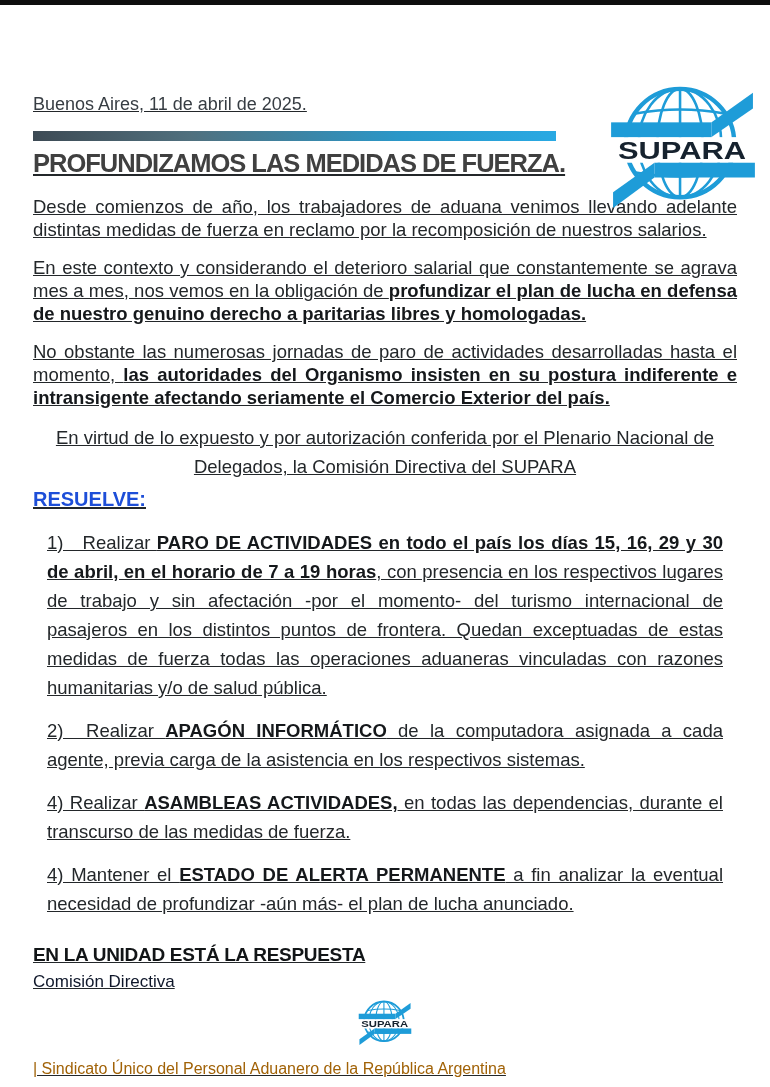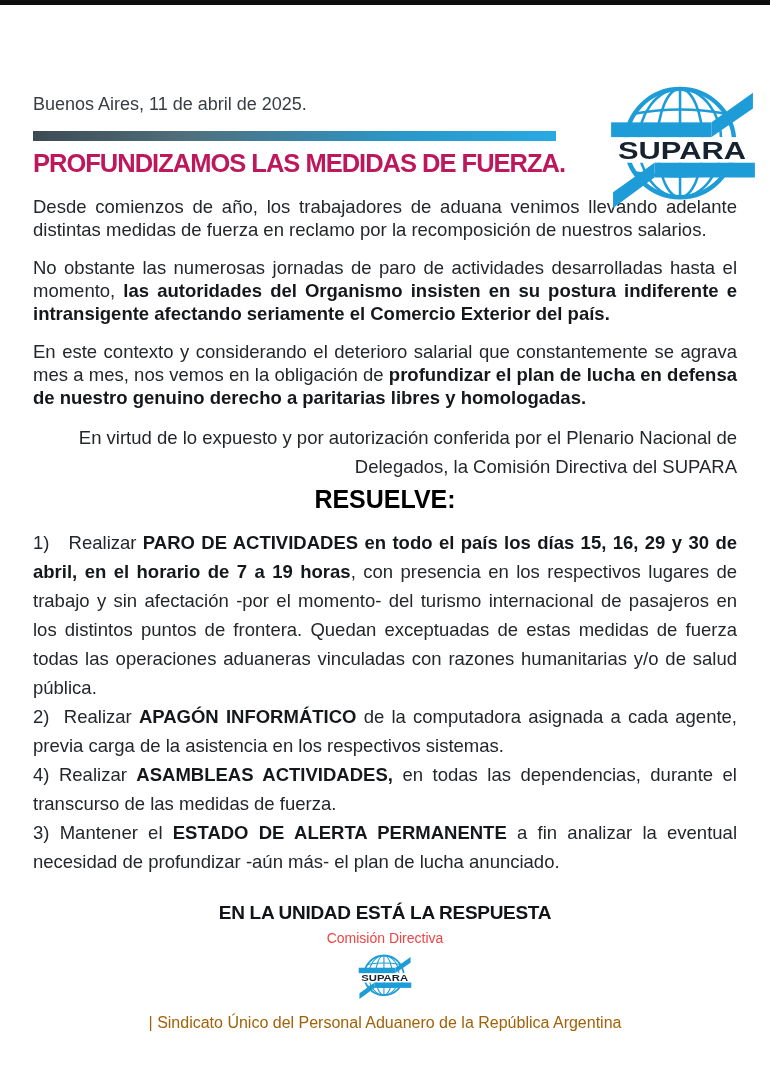--- a/index.html
+++ b/index.html
@@ -12,38 +12,38 @@
     font-family: "Liberation Sans", sans-serif;
     color: #23272a;
     overflow: hidden;
   }
   .top-bar {
     position: absolute;
     top: 0; left: 0; right: 0;
     height: 5px;
     background: #0e0e0e;
   }
-  .content { padding: 0 33px; }
+  .content { padding: 0 33px; text-decoration: underline; }
   .date {
     margin-top: 94px;
     font-size: 18px;
     color: #373d43;
   }
   .divider {
     margin-top: 16px;
     width: 523px;
     height: 10px;
     background: linear-gradient(90deg, #3d4a54 0%, #50707e 30%, #2a97c8 70%, #29a9e3 100%);
   }
   .title {
     margin-top: 8px;
     font-size: 25.5px;
     font-weight: 700;
     letter-spacing: -1px;
-    color: #be185d;
+    color: #404040;
     white-space: nowrap;
   }
   .logo {
     position: absolute;
     top: 80px;
     right: 13px;
     width: 148px;
     height: 130px;
   }
   .logo svg, .footer-logo svg { display: block; width: 100%; height: 100%; }
@@ -51,50 +51,49 @@
     margin: 15px 0 0 0;
     font-size: 18.5px;
     line-height: 23px;
     text-align: justify;
     color: #23272a;
   }
   p.centered-par {
     margin: 14px 0 0 0;
     font-size: 18.5px;
     line-height: 29px;
-    text-align: right;
+    text-align: center;
   }
   .resolution-heading {
     margin: 4px 0 0 0;
-    font-size: 25px;
+    font-size: 20px;
     line-height: 29px;
     font-weight: 700;
-    text-align: center;
-    color: #000000;
+    color: #1d4ed8;
   }
   .items { margin-top: 14px; }
   p.item {
-    margin: 0;
+    margin: 14px;
     font-size: 18.5px;
     line-height: 29px;
     text-align: justify;
   }
   .bold { font-weight: 700; color: #15181b; }
-  .footer { text-align: center; }
+  .footer { text-align: left; }
   .footer-slogan {
     margin: 26px 0 0 0;
     font-size: 19px;
     font-weight: 700;
     letter-spacing: -0.3px;
     color: #121517;
   }
   .footer-committee {
     margin: 6px 0 0 0;
-    font-size: 14px;
-    color: #ef4444;
+    font-size: 17px;
+    color: #0f172a;
   }
   .footer-logo {
     width: 54px;
     height: 48px;
     margin: 6px auto 0 auto;
   }
   .footer-org {
     margin: 14px 0 0 0;
     font-size: 16px;
     color: #a16207;
@@ -124,31 +123,31 @@
       <text x="74" y="80" text-anchor="middle" font-family="Liberation Sans, sans-serif" font-size="25" font-weight="bold" fill="#16222e" textLength="130" lengthAdjust="spacingAndGlyphs">SUPARA</text>
     </svg>
   </div>
 
   <div class="content">
     <div class="date">Buenos Aires, 11 de abril de 2025.</div>
     <div class="divider"></div>
     <h1 class="title">PROFUNDIZAMOS LAS MEDIDAS DE FUERZA.</h1>
 
     <p class="body-par"><span>Desde comienzos de año, los trabajadores de aduana venimos llevando adelante distintas medidas de fuerza en reclamo por la recomposición de nuestros salarios.</span></p>
+    <p class="body-par"><span>En este contexto y considerando el deterioro salarial que constantemente se agrava mes a mes, nos vemos en la obligación de </span><span class="bold">profundizar el plan de lucha en defensa de nuestro genuino derecho a paritarias libres y homologadas.</span></p>
     <p class="body-par"><span>No obstante las numerosas jornadas de paro de actividades desarrolladas hasta el momento, </span><span class="bold">las autoridades del Organismo insisten en su postura indiferente e intransigente afectando seriamente el Comercio Exterior del país.</span></p>
-    <p class="body-par"><span>En este contexto y considerando el deterioro salarial que constantemente se agrava mes a mes, nos vemos en la obligación de </span><span class="bold">profundizar el plan de lucha en defensa de nuestro genuino derecho a paritarias libres y homologadas.</span></p>
 
     <p class="centered-par">En virtud de lo expuesto y por autorización conferida por el Plenario Nacional de Delegados, la Comisión Directiva del SUPARA</p>
     <p class="resolution-heading">RESUELVE:</p>
 
     <div class="items">
       <p class="item"><span>1)&nbsp;&nbsp;&nbsp;Realizar </span><span class="bold">PARO DE ACTIVIDADES en todo el país los días 15, 16, 29 y 30 de abril, en el horario de 7 a 19 horas</span><span>, con presencia en los respectivos lugares de trabajo y sin afectación -por el momento- del turismo internacional de pasajeros en los distintos puntos de frontera. Quedan exceptuadas de estas medidas de fuerza todas las operaciones aduaneras vinculadas con razones humanitarias y/o de salud pública.</span></p>
       <p class="item"><span>2)&nbsp;&nbsp;Realizar </span><span class="bold">APAGÓN INFORMÁTICO</span><span> de la computadora asignada a cada agente, previa carga de la asistencia en los respectivos sistemas.</span></p>
       <p class="item"><span>4) Realizar </span><span class="bold">ASAMBLEAS ACTIVIDADES,</span><span> en todas las dependencias, durante el transcurso de las medidas de fuerza.</span></p>
-      <p class="item"><span>3) Mantener el </span><span class="bold">ESTADO DE ALERTA PERMANENTE</span><span> a fin analizar la eventual necesidad de profundizar -aún más- el plan de lucha anunciado.</span></p>
+      <p class="item"><span>4) Mantener el </span><span class="bold">ESTADO DE ALERTA PERMANENTE</span><span> a fin analizar la eventual necesidad de profundizar -aún más- el plan de lucha anunciado.</span></p>
     </div>
 
     <div class="footer">
       <p class="footer-slogan">EN LA UNIDAD ESTÁ LA RESPUESTA</p>
       <p class="footer-committee">Comisión Directiva</p>
       <div class="footer-logo">
         <svg viewBox="0 0 150 132" xmlns="http://www.w3.org/2000/svg">
           <g stroke="#1e9cd8" fill="none">
             <circle cx="72" cy="64" r="55" stroke-width="5"></circle>
             <ellipse cx="72" cy="64" rx="23" ry="55" stroke-width="3"></ellipse>

